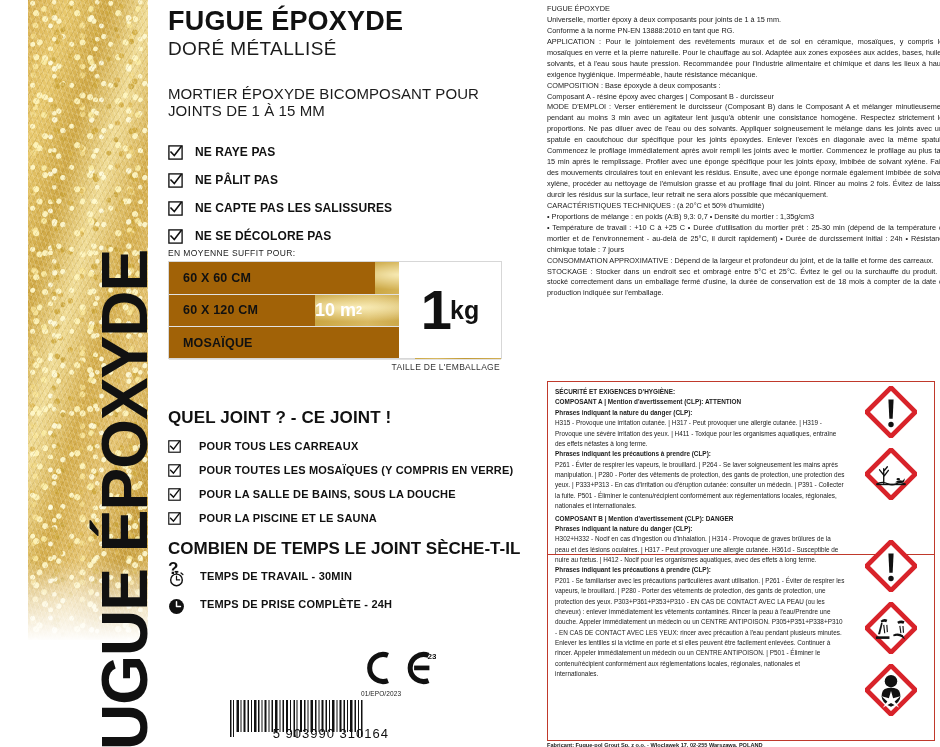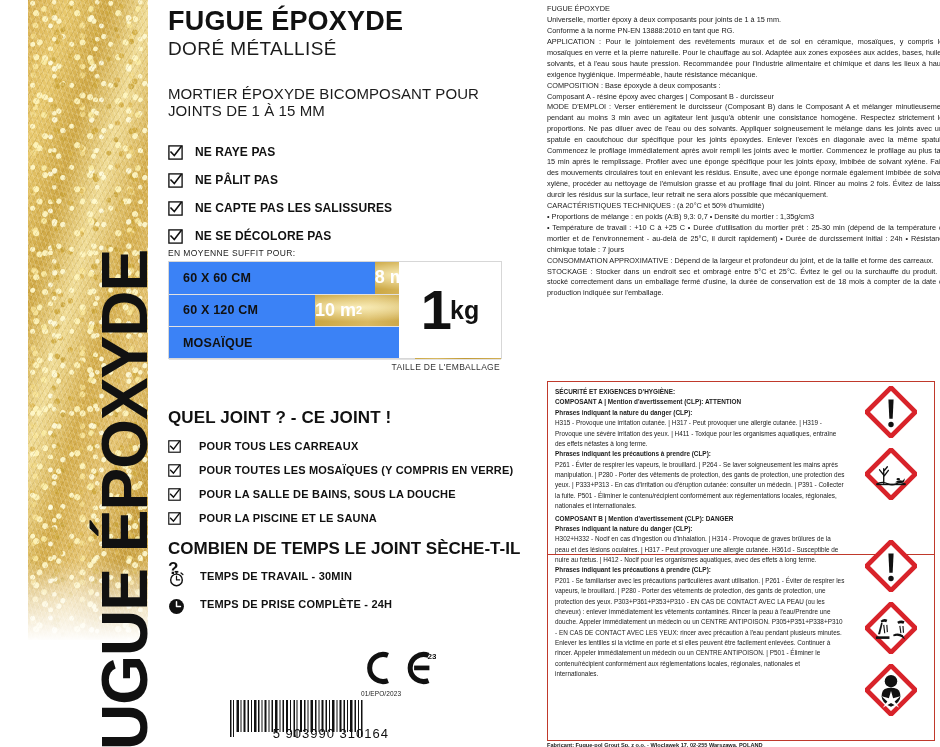--- a/index.html
+++ b/index.html
@@ -76,21 +76,21 @@
   .m-sub{position:absolute;left:0;top:38px;font-size:19px;color:#1b1b1b;letter-spacing:.4px;}
   .m-desc{position:absolute;left:0;top:79px;font-size:15px;color:#1b1b1b;letter-spacing:.1px;margin-top:6px;}
 
   .feat-list{position:absolute;left:0;top:140px;width:360px;}
   .feat{display:flex;align-items:center;height:24px;margin-bottom:4px;}
   .chk{width:15px;height:15px;margin-right:12px;flex:0 0 auto;}
   .feat-txt{font-size:12px;font-weight:bold;color:#111;letter-spacing:.1px;}
 
   .avg-label{position:absolute;left:0;top:248px;font-size:8.5px;color:#222;letter-spacing:.4px;}
 
-  .table-wrap{position:absolute;left:0;top:261px;width:332px;height:96px;border:1px solid #d7d7d7;background:#3b82f6;}
+  .table-wrap{position:absolute;left:0;top:261px;width:332px;height:96px;border:1px solid #d7d7d7;background:#a16207;}
   .trow{position:relative;height:31.5px;border-bottom:1px solid #e2e2e2;display:flex;align-items:center;}
   .trow:last-child{border-bottom:none;}
   .tname{position:relative;z-index:2;padding-left:14px;font-size:12.5px;font-weight:bold;color:#111;letter-spacing:.2px;}
   .bar{position:absolute;top:0;bottom:0;
        background:
          radial-gradient(ellipse at 22% 40%, rgba(255,246,200,.85) 0%, rgba(255,246,200,0) 55%),
          linear-gradient(100deg,#c9a43f 0%,#d9b961 30%,#c19a36 60%,#d3b055 100%);
   }
   .bar-val{position:absolute;z-index:3;right:0;top:0;bottom:0;display:flex;align-items:center;
            padding-right:14px;font-size:18px;font-weight:bold;color:#fff;}
@@ -181,24 +181,20 @@
         <span class="feat-txt">NE SE DÉCOLORE PAS</span>
       </div>
     </div>
 
     <div class="avg-label">EN MOYENNE SUFFIT POUR:</div>
 
     <div class="table-wrap">
       <div class="trow">
         <div class="bar" style="left:62%;right:0;"></div>
         <span class="tname">60 X 60 CM</span>
-        <div class="bar-val" style="left:62%;right:0;">
-          <span>8 m</span>
-            <sup>2</sup>
-        </div>
       </div>
       <div class="trow">
         <div class="bar" style="left:44%;right:0;"></div>
         <span class="tname">60 X 120 CM</span>
         <div class="bar-val" style="left:44%;right:8px;">
           <span>10 m</span>
             <sup>2</sup>
         </div>
       </div>
       <div class="trow">

